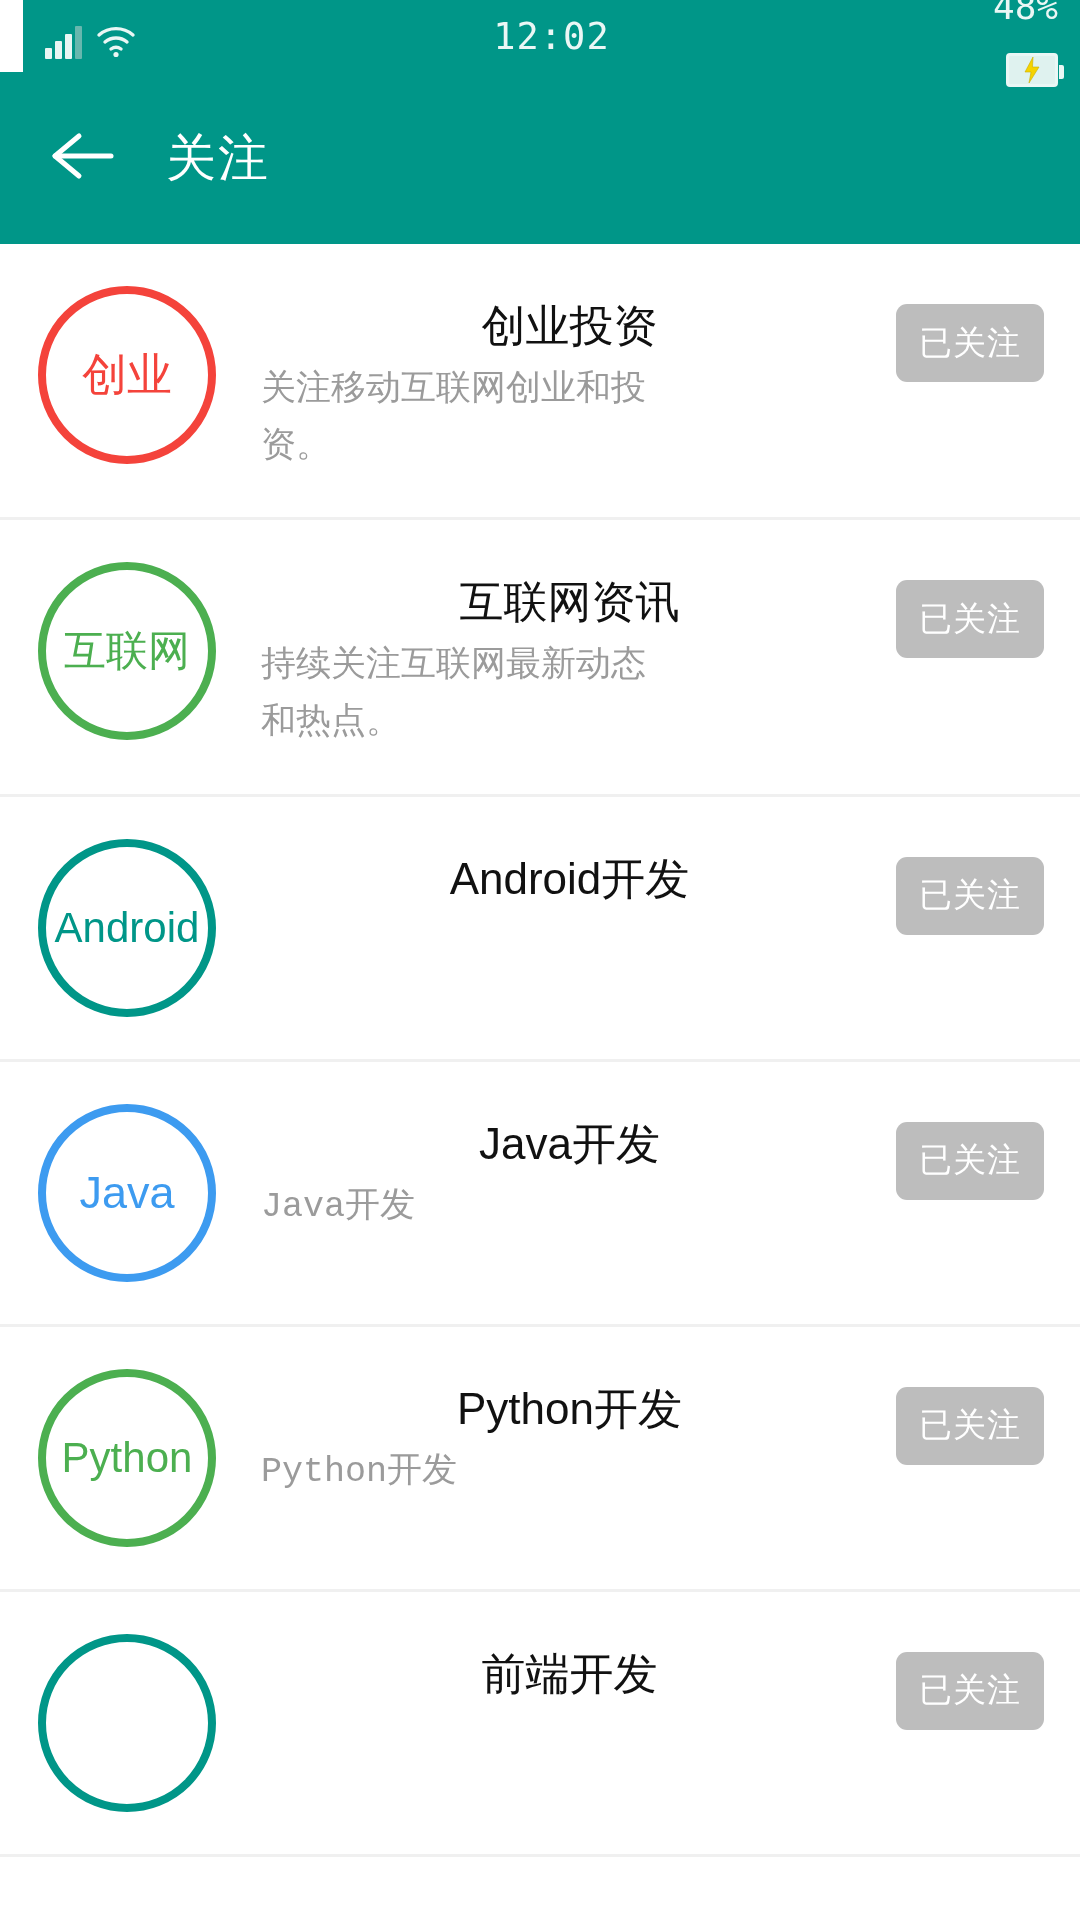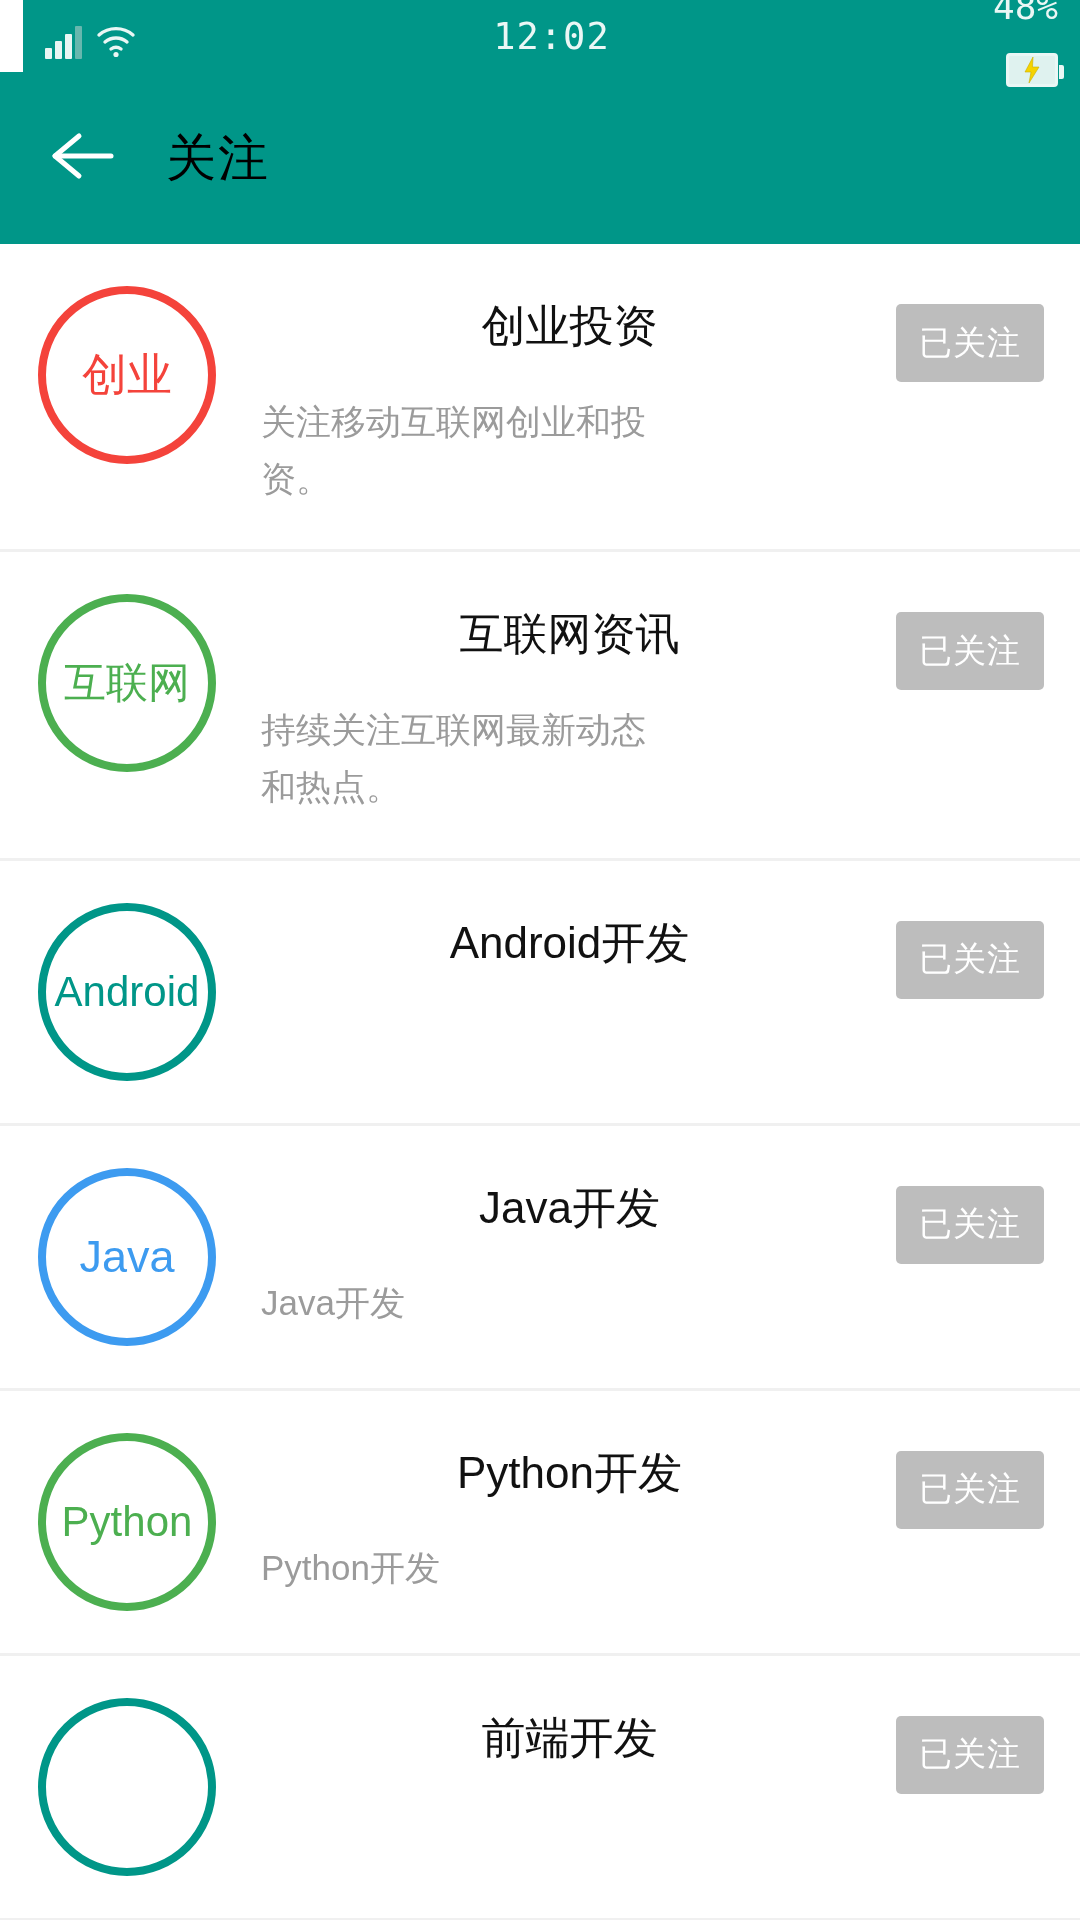--- a/index.html
+++ b/index.html
@@ -58,21 +58,21 @@
     background:#009688;
     display:flex; align-items:center;
     padding-left:46px;
   }
   .back-btn{
     width:72px; height:72px;
     display:flex; align-items:center; justify-content:center;
     cursor:pointer;
   }
   .appbar-title{
-    color:#000000; font-size:50px; margin-left:48px; letter-spacing:2px;
+    color:#ffffff; font-size:50px; margin-left:48px; letter-spacing:2px;
   }
 
   
   .list{ background:#ffffff; }
   .row{
     display:flex; align-items:flex-start;
     padding:42px 36px 42px 38px;
     border-bottom:3px solid #f0f0f0;
     background:#ffffff;
     position:relative;
@@ -95,30 +95,31 @@
     padding-top:14px;
     padding-left:45px;
     padding-right:18px;
   }
   .row-title{
     font-size:44px; color:#111111; line-height:1.18;
     white-space:nowrap;
     text-align:center;
   }
   .row-desc{
-    margin-top:42px;
+    margin-top:10px;
     font-size:35px; color:#9b9b9b; line-height:1.62;
     max-width:400px;
+    font-family:Liberation Mono, monospace;
   }
   .follow-btn{
     flex:0 0 auto;
     width:148px; height:78px;
     margin-top:18px;
     background:#bdbdbd;
-    border-radius:5px;
+    border-radius:11px;
     color:#ffffff;
     font-size:33px;
     display:flex; align-items:center; justify-content:center;
     letter-spacing:1px;
     cursor:pointer;
     border:none;
   }
 </style>
 </head>
 <body>

